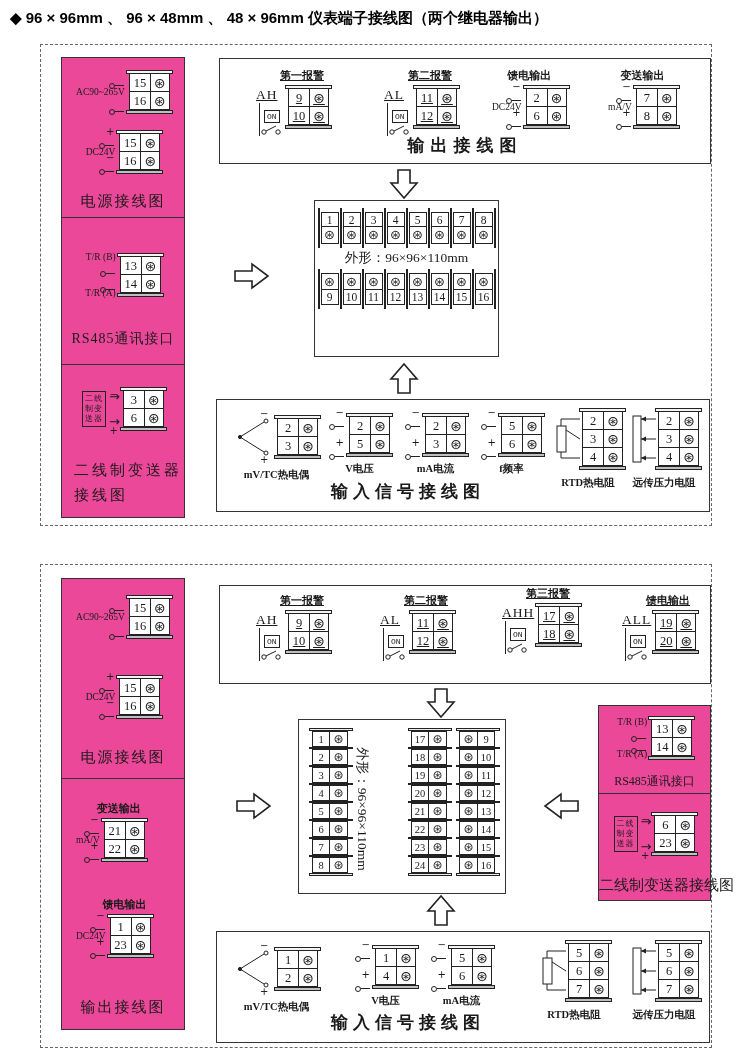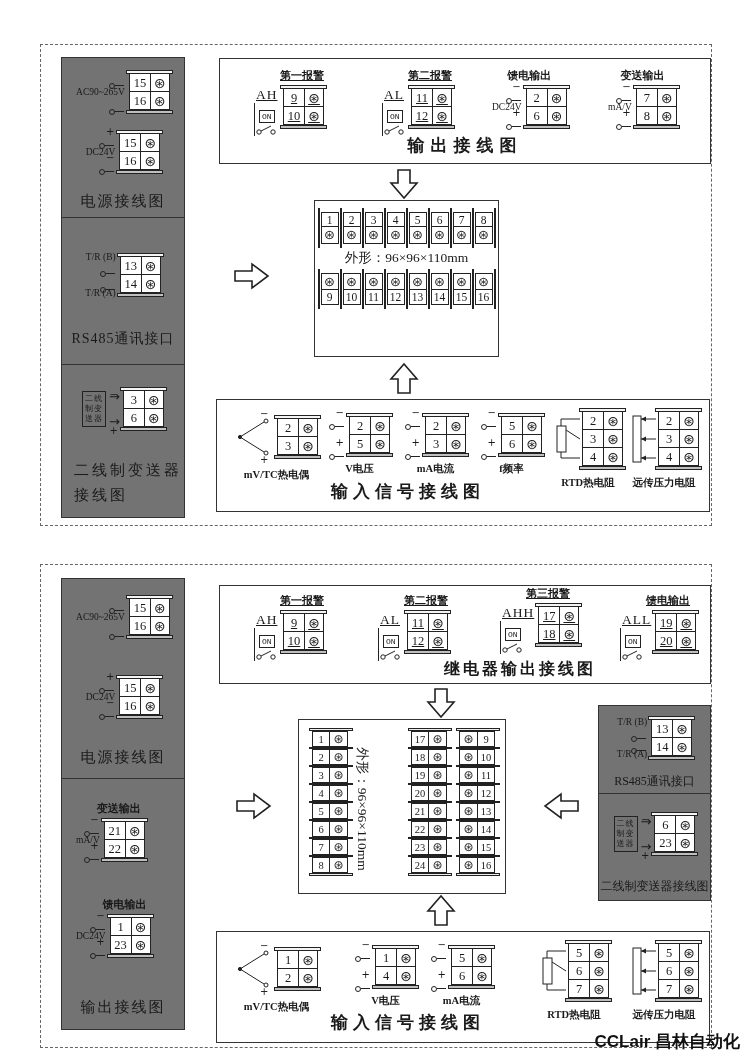--- a/index.html
+++ b/index.html
@@ -2,21 +2,21 @@
 <html><head>
 <meta charset="utf-8">
 <style>
   * { margin:0; padding:0; box-sizing:border-box; }
   body { background:#fff; }
   .page { position:relative; width:750px; height:1064px; background:#fff; overflow:hidden;
           font-family:"Liberation Serif", serif; color:#1a1a1a; }
   .sec-title { position:absolute; left:10px; font:bold 15px "Liberation Sans", sans-serif; color:#000; white-space:nowrap; }
   .dbox { position:absolute; border:1.5px dashed #666; background:#fff; }
   .lcol { position:absolute; }
-  .lbox { position:relative; border:1.5px solid #333; background:#737373; margin-top:-1.5px; }
+  .lbox { position:relative; border:1.5px solid #333; background:#ec4899; margin-top:-1.5px; }
   .lcap { position:absolute; left:0; right:0; text-align:center; font-size:15px; letter-spacing:2px; white-space:nowrap; }
   .lcap2 { position:absolute; left:12px; font-size:15px; letter-spacing:3px; line-height:1.7; white-space:nowrap; }
 
   
   .tblock { display:inline-block; }
   .tblock .cap { height:4px; border:1px solid #222; margin:0 -3px; background:#f4f4f4; }
   .tblock .capb { background:#bfbfbf; }
   .trow { display:flex; margin-top:-1px; }
   .tnum { display:block; width:22px; height:19px; border:1px solid #222; text-align:center;
           line-height:18px; font-size:12.5px; background:#fff; }
@@ -36,21 +36,21 @@
   .wg { position:absolute; }
   .wg-title { font-size:11px; font-weight:bold; text-align:center; margin-bottom:2px; white-space:nowrap; }
   .wg-gap { height:14px; }
 
   
   .alarm { position:absolute;text-decoration:underline; }
   .alarm-title { font-size:11px; font-weight:bold; margin:0 0 2px 26px; white-space:nowrap; }
   .alarm-body { display:flex; align-items:flex-start; }
   .alarm-ctl { display:flex; flex-direction:column; align-items:flex-start; margin:2px 4px 0 0; }
   .alarm-name { font-size:13.5px; letter-spacing:1px; margin-left:2px; }
-  .bracket { border-left:1.3px solid #222; padding:2px 0 0 4px; }
+  .bracket { border-left:1.3px solid #222; padding:2px 0 0 4px; margin-left:5px; }
   .on-label { display:inline-block; border:1px solid #222; font:8px "Liberation Mono", monospace; line-height:9px; padding:1px 2px; }
   .sw-svg { display:block; margin:1px 0 0 -4px; }
 
   
   .rs-left { display:flex; flex-direction:column; align-items:flex-end; margin-right:4px; }
   .rs-gap { height:6px; }
 
   
   .devbox { width:24px; border:1px solid #222; font-size:8px; line-height:10px; padding:2px 1px; text-align:center;
             word-break:break-all; letter-spacing:1px; }
@@ -96,20 +96,21 @@
   .arrow { position:absolute; }
   .watermark { position:absolute; font:bold 17px "Liberation Sans", sans-serif; color:#111; white-space:nowrap; }
   svg line, svg rect, svg circle, svg polyline { stroke:#222; }
   .svgsign { font:10px "DejaVu Sans", sans-serif; fill:#222; }
 </style>
 </head>
 <body>
 
 <div class="page">
 
+  <div class="sec-title" style="top:9px;">◆ 96 × 96mm 、 96 × 48mm 、 48 × 96mm 仪表端子接线图（两个继电器输出）</div>
 
   <div class="dbox" style="left:40px; top:44px; width:672px; height:482px;">
 
     <div class="lcol" style="left:20px; top:13px; width:124px;">
       <div class="lbox" style="height:162px;">
         <div class="pgroup" style="padding-top:12px;">
           <div class="pg-left">
             <div class="wline"><span class="wire"></span></div>
             <div class="pg-label">AC90~265V</div>
             <div class="wline"><span class="wire"></span></div>
@@ -762,21 +763,20 @@
                 <span class="tscrew">⊛</span>
               </div>
               <div class="trow">
                 <span class="tnum">20</span>
                 <span class="tscrew">⊛</span>
               </div>
               <div class="cap capb"></div>
             </div>
         </div>
       </div>
-      <div class="bcap" style="bottom:3px; font-size:16px; letter-spacing:3px; left:110px;">继电器输出接线图</div>
     </div>
 
     <div class="arrow" style="left:385px; top:123px;">
       <svg width="30" height="30" viewBox="0 0 30 30">
           <polygon points="9,1 21,1 21,14 28,14 15,29 2,14 9,14" fill="#fff" stroke="#222" stroke-width="1.6"></polygon>
         </svg>
     </div>
     <div class="arrow" style="left:195px; top:226px;">
       <svg width="36" height="30" viewBox="0 0 36 30">
           <polygon points="1,10 18,10 18,3 34,15 18,27 18,20 1,20" fill="#fff" stroke="#222" stroke-width="1.6"></polygon>
@@ -964,21 +964,21 @@
                 <span class="tnum">6</span>
                 <span class="tscrew">⊛</span>
               </div>
               <div class="trow">
                 <span class="tnum">23</span>
                 <span class="tscrew">⊛</span>
               </div>
               <div class="cap capb"></div>
             </div>
         </div>
-        <div class="lcap" style="bottom:5px; font-size:12px; letter-spacing:0;">二线制变送器接线图</div>
+        <div class="lcap" style="bottom:5px; font-size:15px; letter-spacing:0;">二线制变送器接线图</div>
       </div>
     </div>
 
     <div class="bigbox" style="left:175px; top:366px; width:494px; height:112px;">
       <div class="ig" style="left:18px; top:10px;">
         <div class="wg-body">
           <svg width="40" height="54" viewBox="0 0 40 54" style="margin-right:2px;">
             <circle cx="5" cy="27" r="1.6" fill="#222"></circle>
               <line x1="5" y1="27" x2="29" y2="12"></line>
               <line x1="5" y1="27" x2="29" y2="42"></line>
@@ -1102,14 +1102,13 @@
               </div>
               <div class="cap capb"></div>
             </div>
         </div>
         <div class="ilabel">远传压力电阻</div>
       </div>
       <div class="icap" style="bottom:8px; right:110px;">输入信号接线图</div>
     </div>
   </div>
 
-  <div class="watermark" style="right:10px; top:1030px;">CCLair 昌林自动化</div>
 </div>
 
 </body></html>

